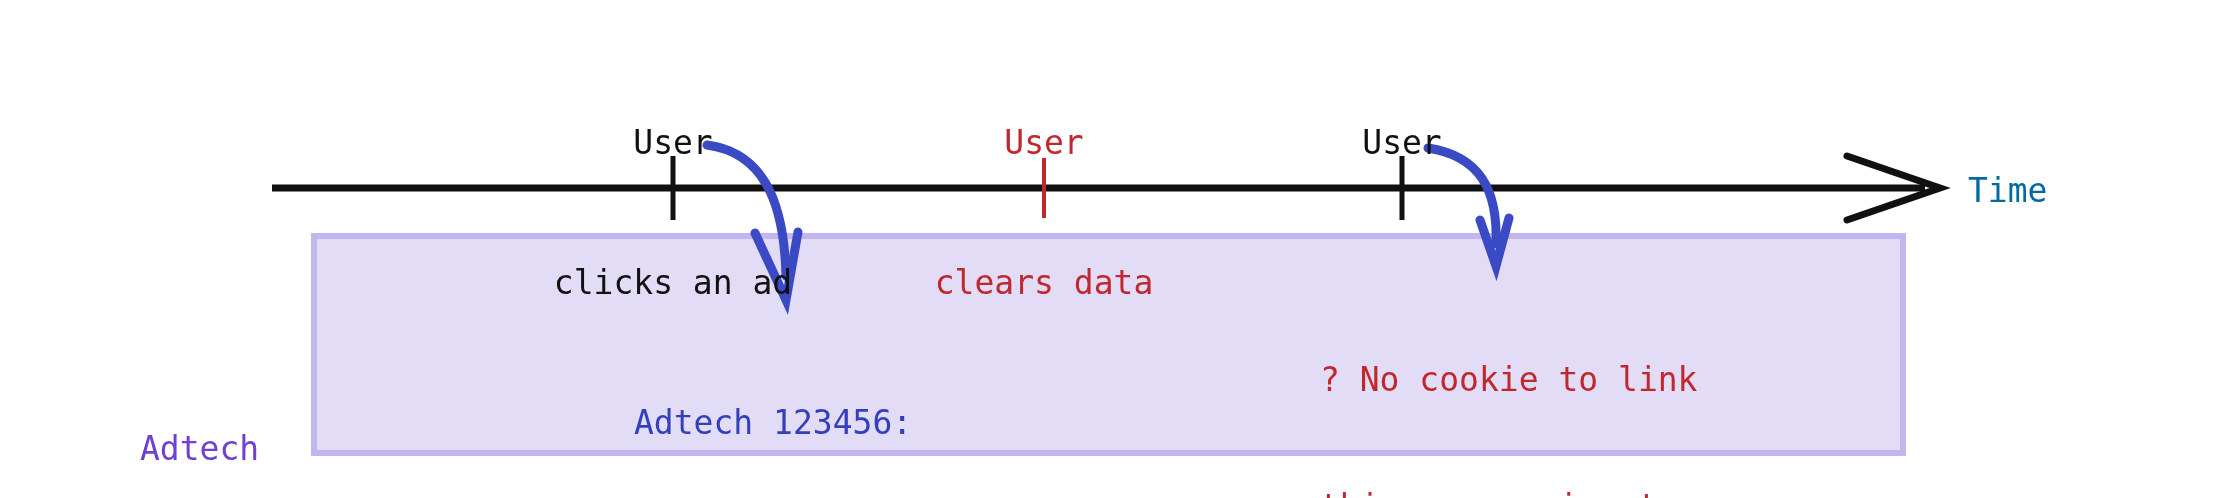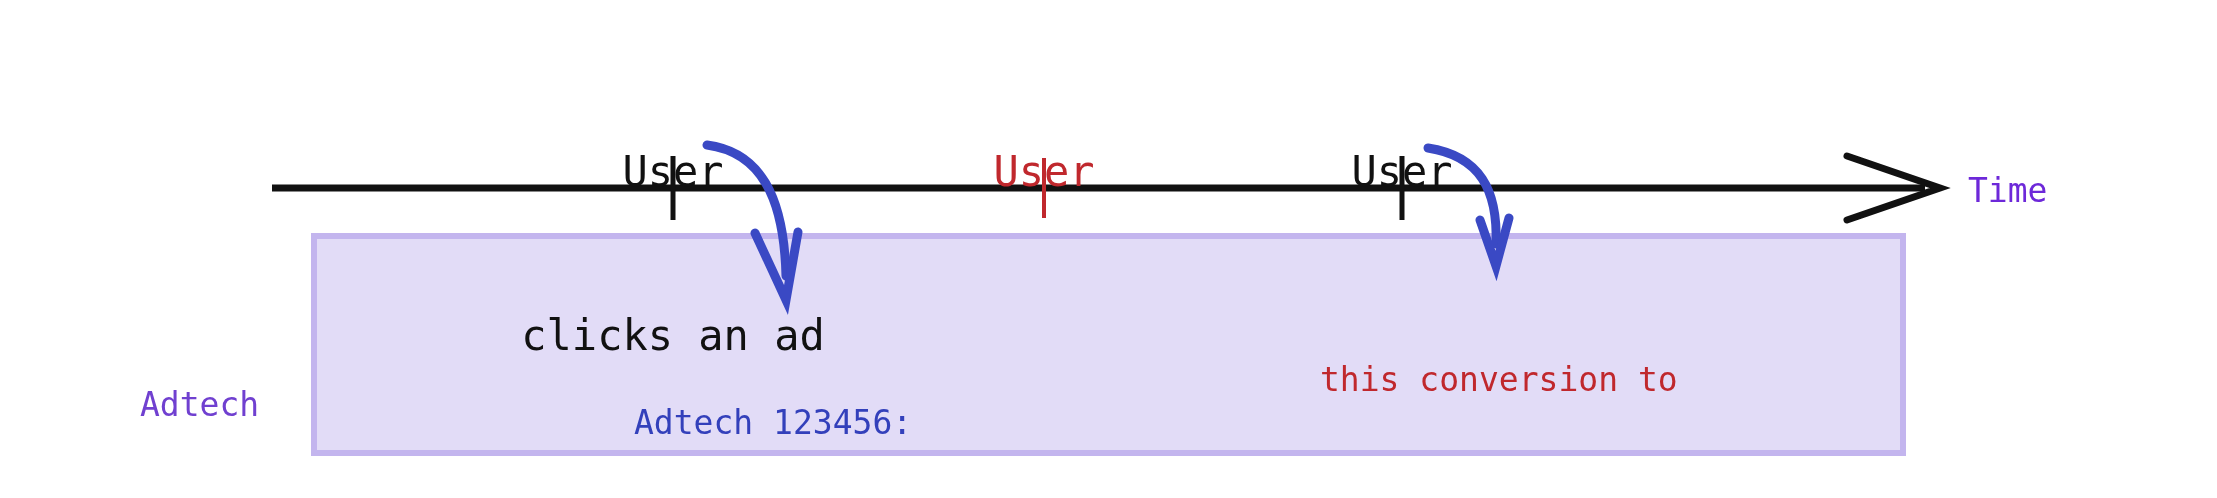--- a/index.html
+++ b/index.html
@@ -26,47 +26,47 @@
   }
   .lbl {
     position: absolute;
     font-family: "DejaVu Sans Mono", "Liberation Mono", monospace;
     white-space: pre;
     line-height: 1.30;
     letter-spacing: 0px;
   }
   
   .event-label {
-    font-size: 42px;
+    font-size: 33px;
     text-align: center;
     transform: translateX(-50%);
   }
   .event-label .l1 { display: block; }
-  .event-label .l2 { display: block; }
+  .event-label .l2 { display: block; margin-top: 12px; }
   .ev-black { color: #111111; }
   .ev-red   { color: #c0282d; }
 
   
   #time-caption {
     font-size: 33px;
-    color: #6d28d9;
+    color: #0369a1;
     left: 1968px;
     top: 170px;
   }
 
   
   #server-label {
     font-size: 33px;
     color: #7040d0;
     left: 140px;
     top: 296px;
     line-height: 1.32;
     text-align: left;
   }
-  #server-label span { display: block; }
+  #server-label span { display: block; margin-top: 44px; }
 
   
   #cookie-block {
     left: 634px;
     top: 316px;
     font-size: 33px;
     color: #3340bb;
     line-height: 1.30;
   }
   #cookie-block span { display: block; }
@@ -106,37 +106,39 @@
     <polyline points="1480,220 1496,266 1509,218" fill="none" stroke="#3a49c4" stroke-width="9" stroke-linecap="round" stroke-linejoin="miter"></polyline>
   </svg>
 
   <div class="lbl event-label ev-black" style="left:673px; top:36px;">
     <span class="l1">User</span>
     <span class="l2">clicks an ad</span>
   </div>
 
   <div class="lbl event-label ev-red" style="left:1044px; top:36px;">
     <span class="l1">User</span>
+    <span class="l2">clears data</span>
   </div>
 
   <div class="lbl event-label ev-black" style="left:1402px; top:36px;">
     <span class="l1">User</span>
   </div>
 
   <div class="lbl" id="time-caption">Time</div>
 
   <div class="lbl" id="server-label">
     <span>Adtech</span>
     
   </div>
 
   <div class="lbl" id="cookie-block">
     <span>Adtech 123456:</span>
     
   </div>
 
   <div class="lbl" id="noconv-block">
+    <span>? No cookie to link</span>
     <span>this conversion to</span>
     
     
   </div>
 
 </div>
 
 </body></html>

